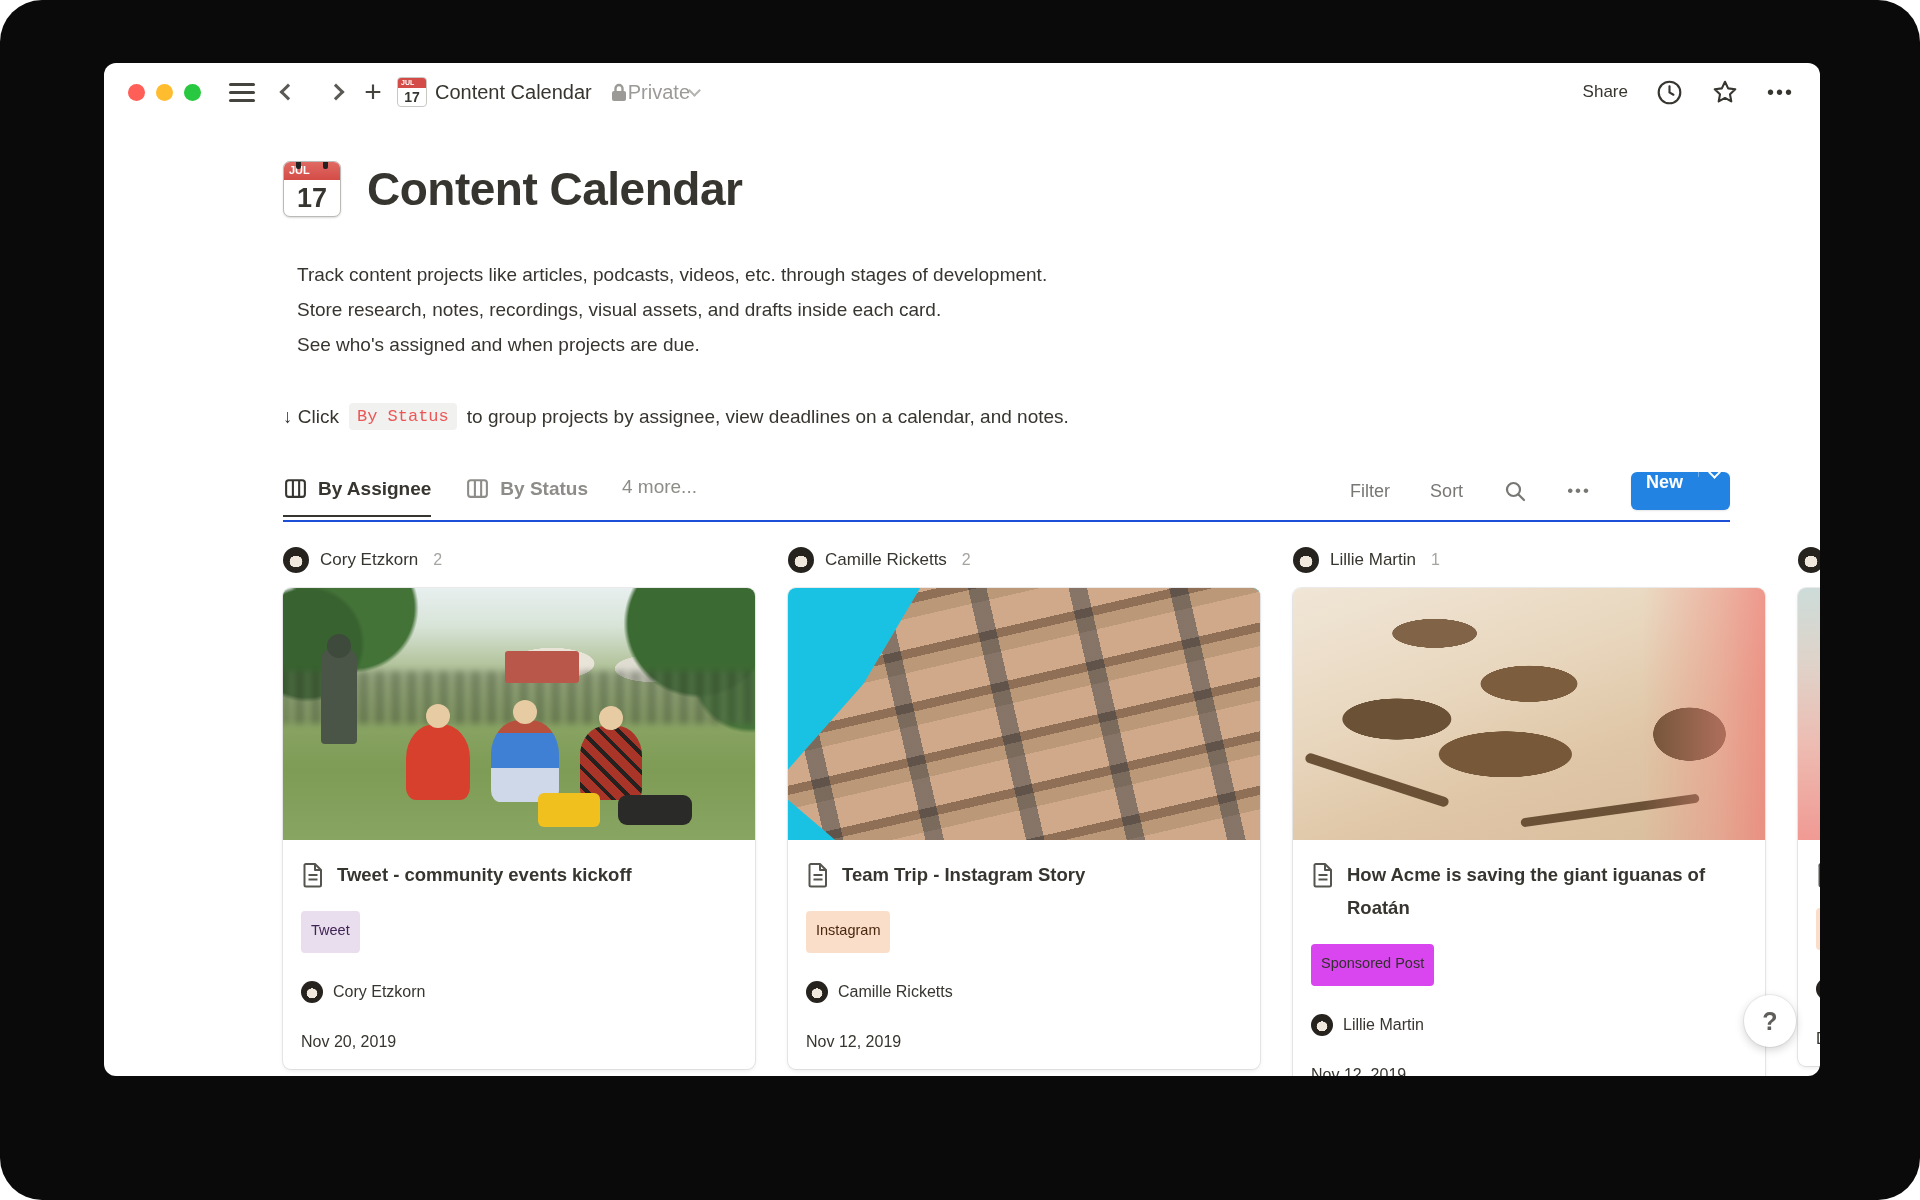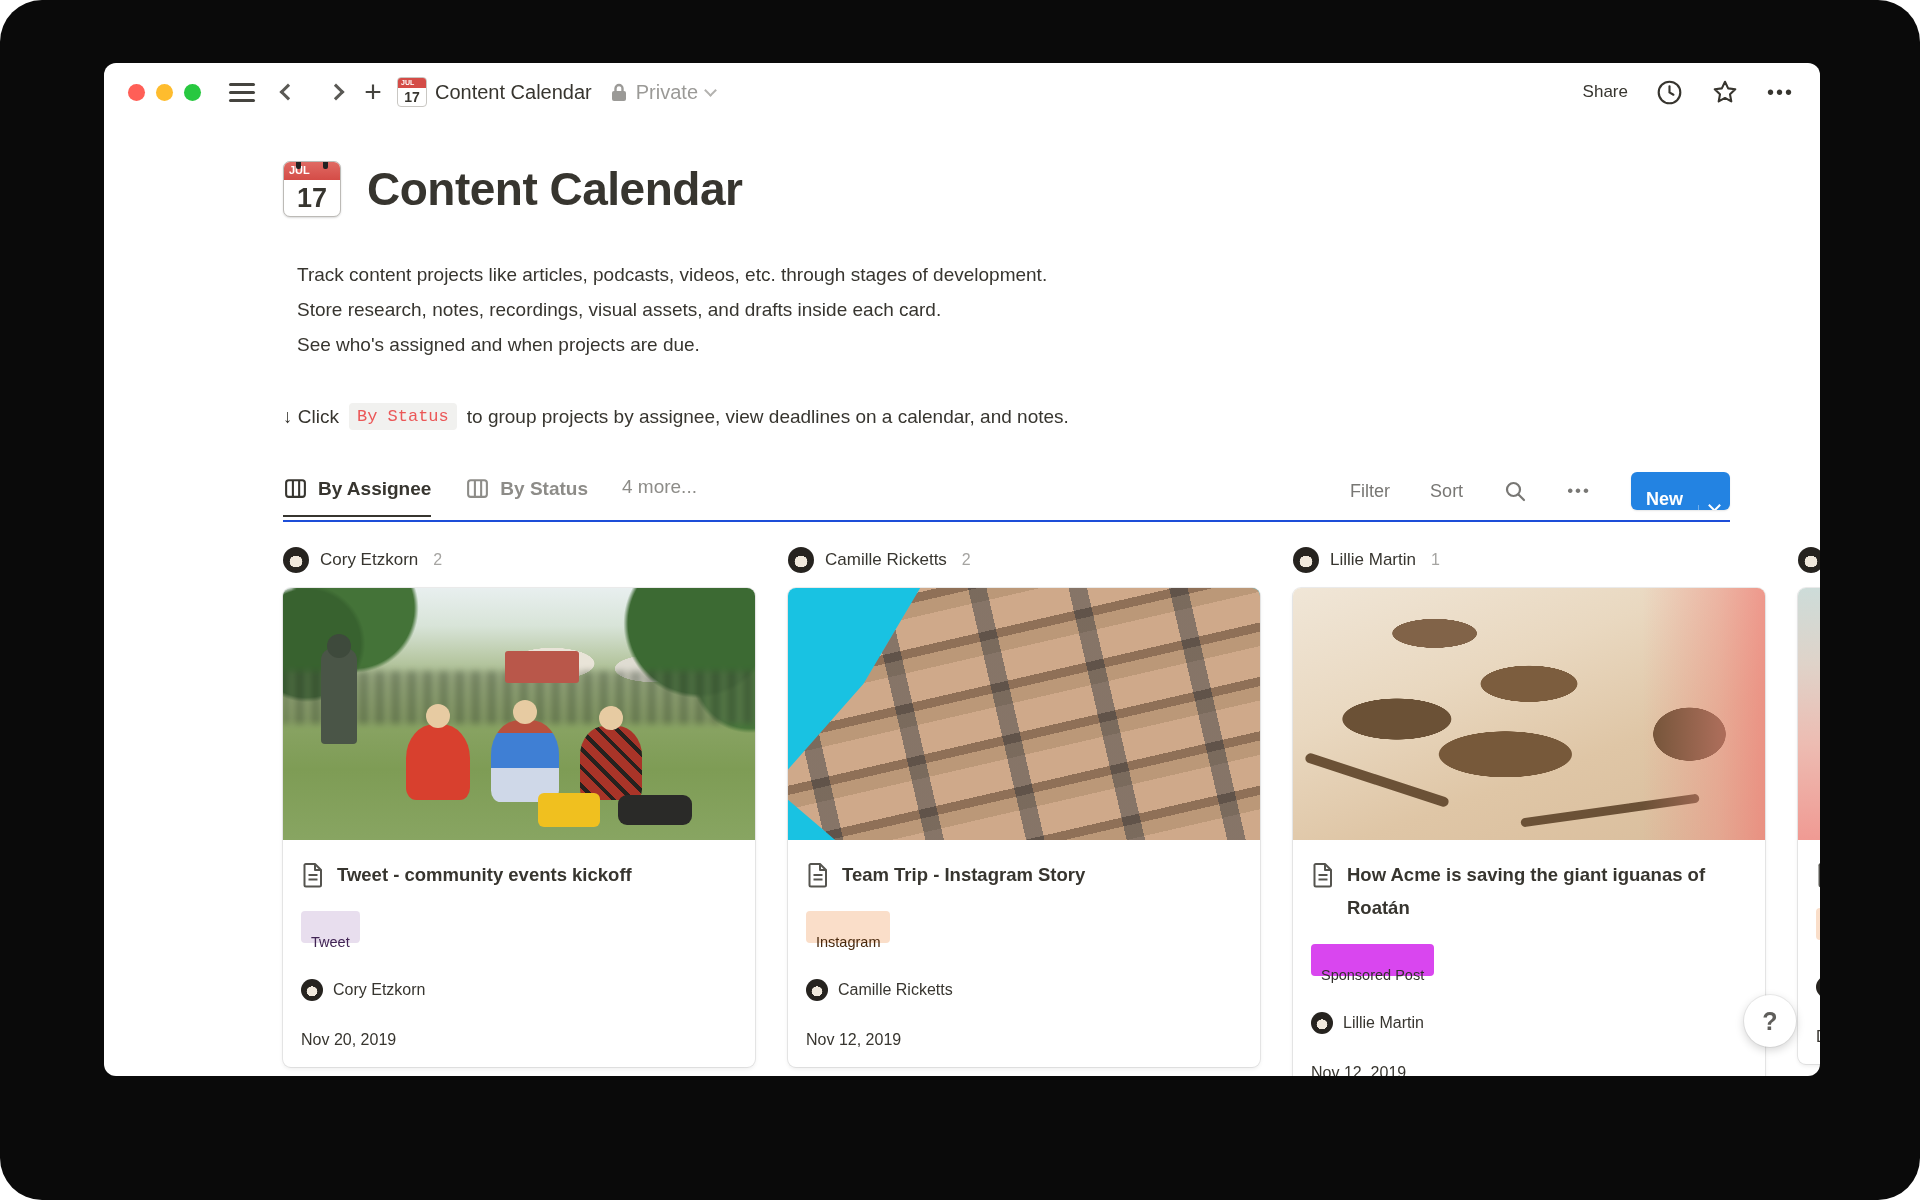--- a/index.html
+++ b/index.html
@@ -18,21 +18,21 @@
   .tb-icon { display:inline-flex; align-items:center; justify-content:center;
              width:34px; height:34px; border-radius:5px; color:#55544F; cursor:pointer; }
   .hamburger { display:flex; flex-direction:column; gap:5px; margin-right:16px; }
   .hamburger span { width:26px; height:3px; background:#45443F; border-radius:2px; }
   .nav-chevrons { display:flex; gap:14px; margin-right:10px; }
   .chev { width:12px; height:12px; border:solid #5A5955; border-width:3px 3px 0 0; display:inline-block; }
   .chev.left  { transform:rotate(-135deg); }
   .chev.right { transform:rotate(45deg); }
   .plus-glyph { font-size:30px; font-weight:400; color:#45443F; line-height:1; margin-right:14px; }
   .doc-title { font-size:20px; font-weight:500; color:#37352F; margin:0 8px; }
-  .privacy { display:flex; align-items:center; gap:8px; color:#9B9A97; font-size:20px; margin-left:10px; cursor:pointer; }
+  .privacy { display:flex; align-items:center; color:#9B9A97; font-size:20px; margin-left:10px; cursor:pointer; }
   .chev-sm { width:9px; height:9px; border:solid #B3B2AF; border-width:2.5px 2.5px 0 0;
              transform:rotate(135deg); display:inline-block; margin-top:-4px; }
   .tb-right { margin-left:auto; display:flex; align-items:center; gap:28px; }
   .share-label { font-size:17px; color:#37352F; cursor:pointer; }
   .more-glyph { font-size:20px; letter-spacing:2px; color:#37352F; cursor:pointer; }
 
   
   .cal-mini { width:30px; height:30px; border:1px solid #c9c7c3; border-radius:4px; overflow:hidden;
               display:flex; flex-direction:column; background:#fff; position:relative; }
   .cal-mini .m { background:#D44C47; color:#fff; font-size:7px; font-weight:700; text-align:left;
@@ -63,21 +63,21 @@
   .view-bar { margin-top:42px; display:flex; align-items:center; border-bottom:2px solid #1d4ed8;
               margin-right:90px; }
   .tabs { display:flex; align-items:flex-start; gap:34px; }
   .tab { display:flex; align-items:center; gap:10px; padding-bottom:14px; font-size:19px; font-weight:600;
          color:#8D8C88; cursor:pointer; border-bottom:2.5px solid transparent; margin-bottom:-1.5px; }
   .tab.active { color:#37352F; border-bottom-color:#37352F; }
   .tab.plain { font-weight:500;text-align:center; }
   .vb-right { margin-left:auto; display:flex; align-items:center; gap:40px; padding-bottom:10px; }
   .vb-link { font-size:18px; color:#787774; cursor:pointer; }
   .vb-more { font-size:17px; letter-spacing:2px; color:#787774; cursor:pointer; }
-  .new-btn { display:flex; align-items:flex-end; border-radius:6px; overflow:hidden; cursor:pointer;
+  .new-btn { display:flex; align-items:flex-start; border-radius:6px; overflow:hidden; cursor:pointer;
              height:38px; box-shadow:0 1px 2px rgba(0,0,0,.1); }
   .new-main { color:#fff; font-size:18px; font-weight:700; display:flex; align-items:center; padding:0 15px; }
   .new-split { width:32px; display:flex; align-items:center; justify-content:center;
                border-left:1px solid rgba(255,255,255,.35); }
   .chev-w { width:9px; height:9px; border:solid #fff; border-width:2.5px 2.5px 0 0;
             transform:rotate(135deg); margin-top:-4px; }
 
   
   .board { display:flex; gap:33px; margin-top:24px; align-items:flex-start; }
   .column { width:472px; flex:0 0 472px; }
@@ -90,21 +90,21 @@
   .avatar.md { width:26px; height:26px; }
   .avatar.sm { width:22px; height:22px; }
 
   .card { margin-top:14px; background:#fff; border-radius:8px; overflow:hidden; cursor:pointer;
           box-shadow:0 0 0 1px rgba(15,15,15,.08), 0 2px 4px rgba(15,15,15,.08); }
   .card-img { height:252px; position:relative; overflow:hidden; }
   .card-body { padding:18px 18px 18px; }
   .card-title-row { display:flex; gap:12px; align-items:flex-start; }
   .card-title { font-size:18.5px; font-weight:600; line-height:33px; color:#37352F; }
   .doc-icon { flex:0 0 auto; margin-top:4px; }
-  .tag { display:inline-block; margin-top:20px; height:30px; line-height:30px; padding:16px 10px;
+  .tag { display:inline-block; margin-top:20px; height:42px; line-height:30px; padding:4px 10px;
          border-radius:4px; font-size:14.5px; white-space:nowrap; }
   .person { display:flex; align-items:center; gap:10px; margin-top:28px; }
   .person-name { font-size:16px; color:#37352F; }
   .card-date { margin-top:30px; font-size:16px; color:#37352F; }
 
   
   .img-festival { background:
       radial-gradient(circle at 5% 22%, #38622F 0 11%, rgba(56,98,47,0) 12%),
       radial-gradient(circle at 15% 8%, #447338 0 13%, rgba(68,115,56,0) 14%),
       radial-gradient(circle at 88% 14%, #3C6A33 0 15%, rgba(60,106,51,0) 16%),

